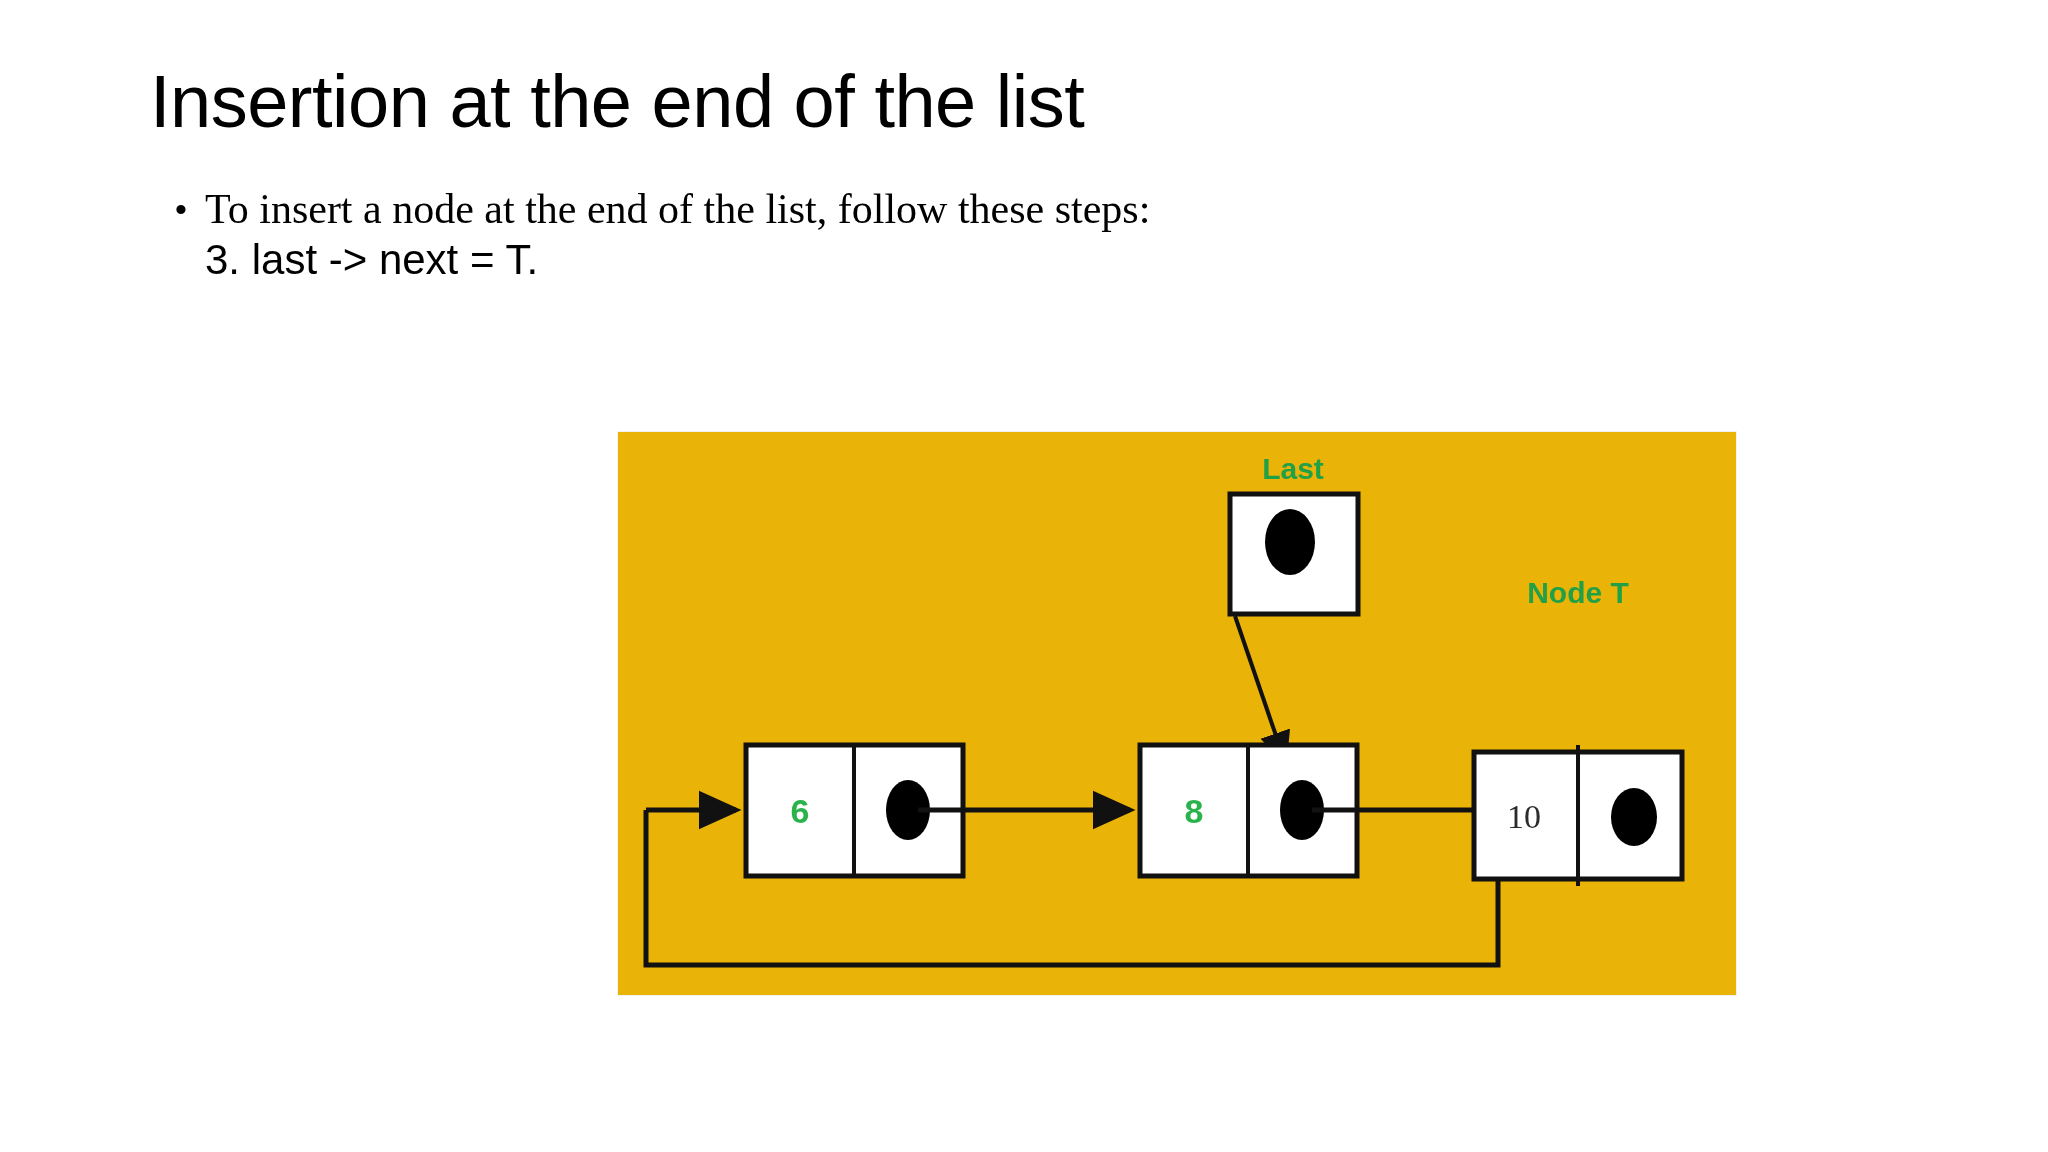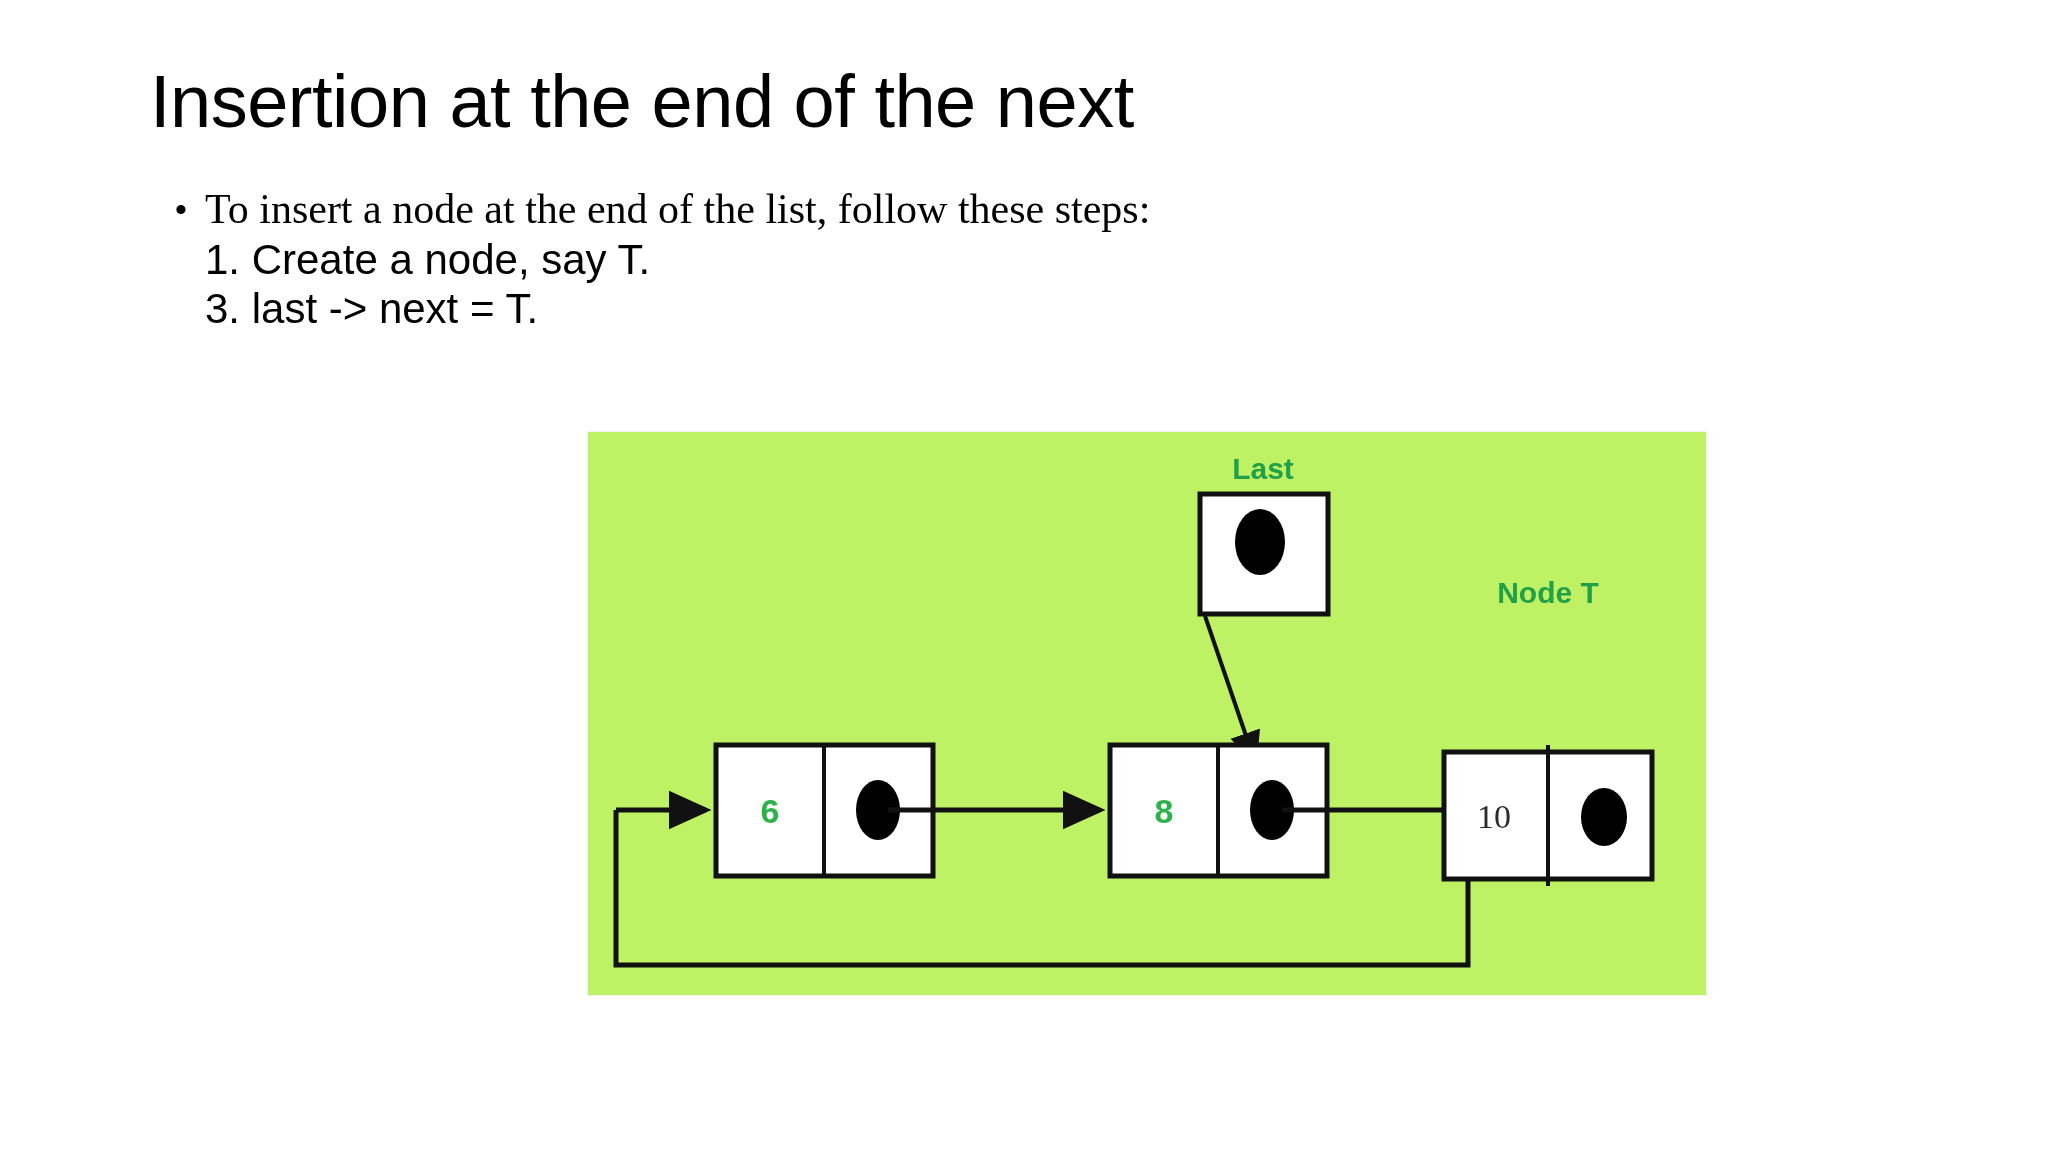--- a/index.html
+++ b/index.html
@@ -60,25 +60,25 @@
     margin-left: 30px;
     font-size: 42px;
     line-height: 1.18;
     color: #000000;
     white-space: nowrap;
   }
 
   
   #diagram-panel {
     position: absolute;
-    left: 588px;
+    left: 618px;
     top: 432px;
     width: 1118px;
     height: 563px;
-    background: #bef264;
+    background: #eab308;
     box-shadow: 0 0 0 1px #f2f2f2;
   }
   #diagram-svg {
     display: block;
     width: 100%;
     height: 100%;
   }
   .dg-label {
     font-family: "Liberation Sans", sans-serif;
     font-size: 30px;
@@ -116,30 +116,29 @@
   }
   .dg-thin {
     stroke: #111111;
     stroke-width: 4;
     fill: none;
   }
 </style>
 </head>
 <body>
 
-<div id="slide-title">Insertion at the end of the next</div>
+<div id="slide-title">Insertion at the end of the list</div>
 
 <div id="body-block">
 
   <div class="bullet-row">
     <span class="bullet-dot">•</span>
     <span class="bullet-text">To insert a node at the end of the list, follow these steps:</span>
   </div>
 
-  <div class="step-row">1. Create a node, say T.</div>
   <div class="step-row">3. last -&gt; next = T.</div>
 
 </div>
 
 <div id="diagram-panel">
   <svg id="diagram-svg" viewBox="0 0 1118 563" xmlns="http://www.w3.org/2000/svg">
 
     <defs>
       <marker id="arrowhead" markerWidth="9" markerHeight="9" refX="7.5" refY="4.5" orient="auto" markerUnits="strokeWidth">
         <path d="M0,0.6 L8.6,4.5 L0,8.4 Z" fill="#111111"></path>

